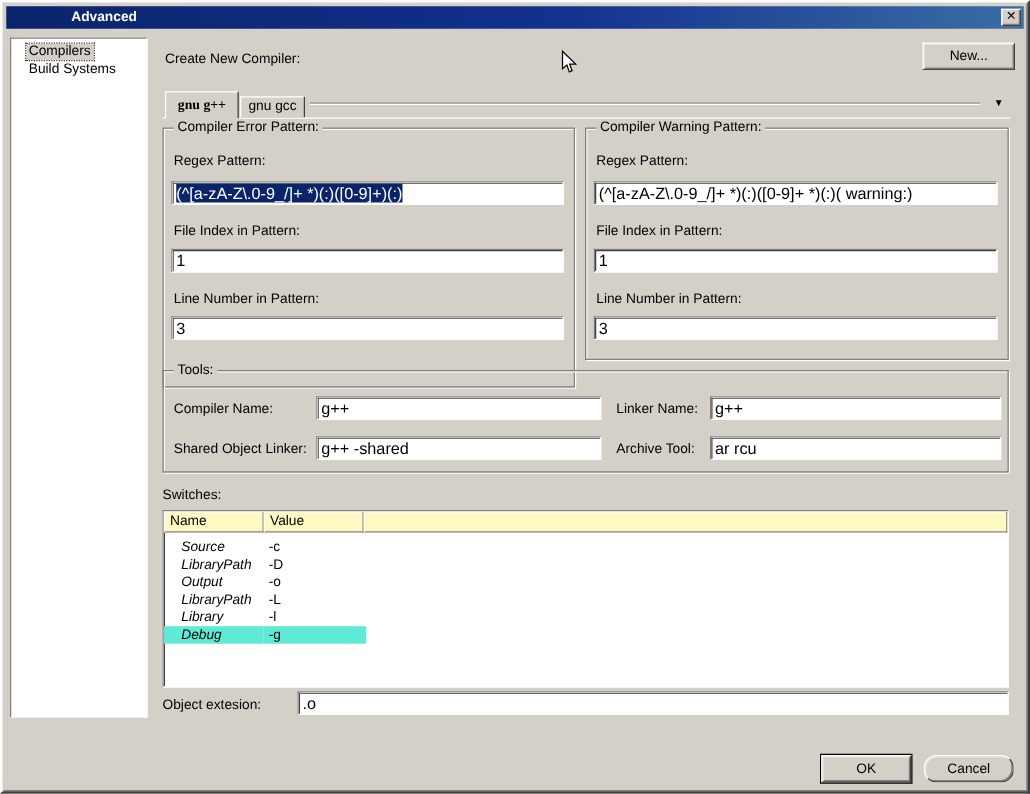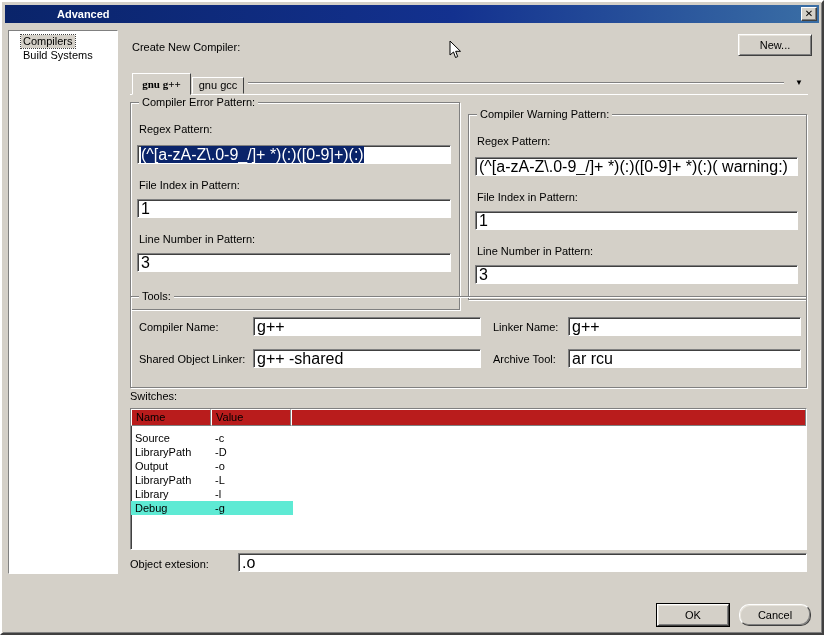--- a/index.html
+++ b/index.html
@@ -44,35 +44,35 @@
   .tab-baseline { position:absolute; left:128px; top:92px; width:678px; height:0;
                   border-top:1px solid #ffffff; }
 
   .groupbox { position:absolute; border:1px solid #808080;
               box-shadow: 1px 1px 0 #ffffff, inset 1px 1px 0 #ffffff; }
   .legend { position:absolute; top:-7px; left:8px; background:#d4d0c8; padding:0 3px; }
 
   .textbox, input.textbox { position:absolute; height:19px; background:#ffffff;
       border:1px solid; border-color:#808080 #ffffff #ffffff #808080;
       box-shadow: inset 1px 1px 0 #404040;
-      font-family:inherit; font-size:16px; padding:2px 3px; line-height:13px;
+      font-family:inherit; font-size:13px; padding:2px 3px; line-height:13px;
       white-space:nowrap; overflow:hidden; }
   .sel-text { background:#0a246a; color:#ffffff; }
 
   .table { position:absolute; left:128px; top:406px; width:677px; height:142px;
            background:#ffffff; border:1px solid; border-color:#808080 #fff #fff #808080;
            box-shadow: inset 1px 1px 0 #404040; overflow:hidden; }
   .thead { display:flex; height:17px; }
-  .th { width:80px; background:#b91c1c; border:1px solid;
+  .th { width:80px; background:#fef9c3; border:1px solid;
         border-color:#ffffff #808080 #808080 #ffffff; padding:1px 4px; }
   .th.fill { flex:1; }
   .tbody { padding-top:5px; }
   .trow { display:flex; height:14px; line-height:14px; }
   .td { white-space:nowrap; }
-  .td.name { width:80px; padding-left:4px; }
+  .td.name { width:80px; padding-left:14px;font-style:italic; }
   .td.val  { width:82px; padding-left:4px; }
   .trow.selected .td { background:#5eead4; }
 
   .cursor { position:absolute; left:447px; top:38px; z-index:9; }
 </style>
 </head>
 <body>
 
 <div id="window">
 
@@ -114,31 +114,31 @@
     <div class="label" style="left:8px; top:20px;">Regex Pattern:</div>
     <div class="textbox" style="left:6px; top:42px; right:8px;">
       <span class="sel-text">(^[a-zA-Z\.0-9_/]+ *)(:)([0-9]+)(:)</span>
     </div>
     <div class="label" style="left:8px; top:76px;">File Index in Pattern:</div>
     <input class="textbox" style="left: 6px; top: 96px; right: 8px;" value="1">
     <div class="label" style="left:8px; top:130px;">Line Number in Pattern:</div>
     <input class="textbox" style="left: 6px; top: 150px; right: 8px;" value="3">
   </div>
 
-  <div class="groupbox" style="left:466px; top:100px; width:339px; height:186px;margin-top:12px;">
+  <div class="groupbox" style="left:466px; top:100px; width:339px; height:186px;">
     <span class="legend">Compiler Warning Pattern:</span>
     <div class="label" style="left:8px; top:20px;">Regex Pattern:</div>
     <input class="textbox" style="left: 6px; top: 42px; right: 8px;" value="(^[a-zA-Z\.0-9_/]+ *)(:)([0-9]+ *)(:)( warning:)">
     <div class="label" style="left:8px; top:76px;">File Index in Pattern:</div>
     <input class="textbox" style="left: 6px; top: 96px; right: 8px;" value="1">
     <div class="label" style="left:8px; top:130px;">Line Number in Pattern:</div>
     <input class="textbox" style="left: 6px; top: 150px; right: 8px;" value="3">
   </div>
 
-  <div class="groupbox" style="left:128px; top:294px; width:677px; height:92px;">
+  <div class="groupbox" style="left:128px; top:294px; width:677px; height:82px;">
     <span class="legend">Tools:</span>
     <div class="label" style="left:8px; top:24px;">Compiler Name:</div>
     <input class="textbox" style="left: 122px; top: 20px; width: 228px;" value="g++">
     <div class="label" style="left:362px; top:24px;">Linker Name:</div>
     <input class="textbox" style="left: 437px; top: 20px; width: 233px;" value="g++">
     <div class="label" style="left:8px; top:56px;">Shared Object Linker:</div>
     <input class="textbox" style="left: 122px; top: 52px; width: 228px;" value="g++ -shared">
     <div class="label" style="left:362px; top:56px;">Archive Tool:</div>
     <input class="textbox" style="left: 437px; top: 52px; width: 233px;" value="ar rcu">
   </div>

